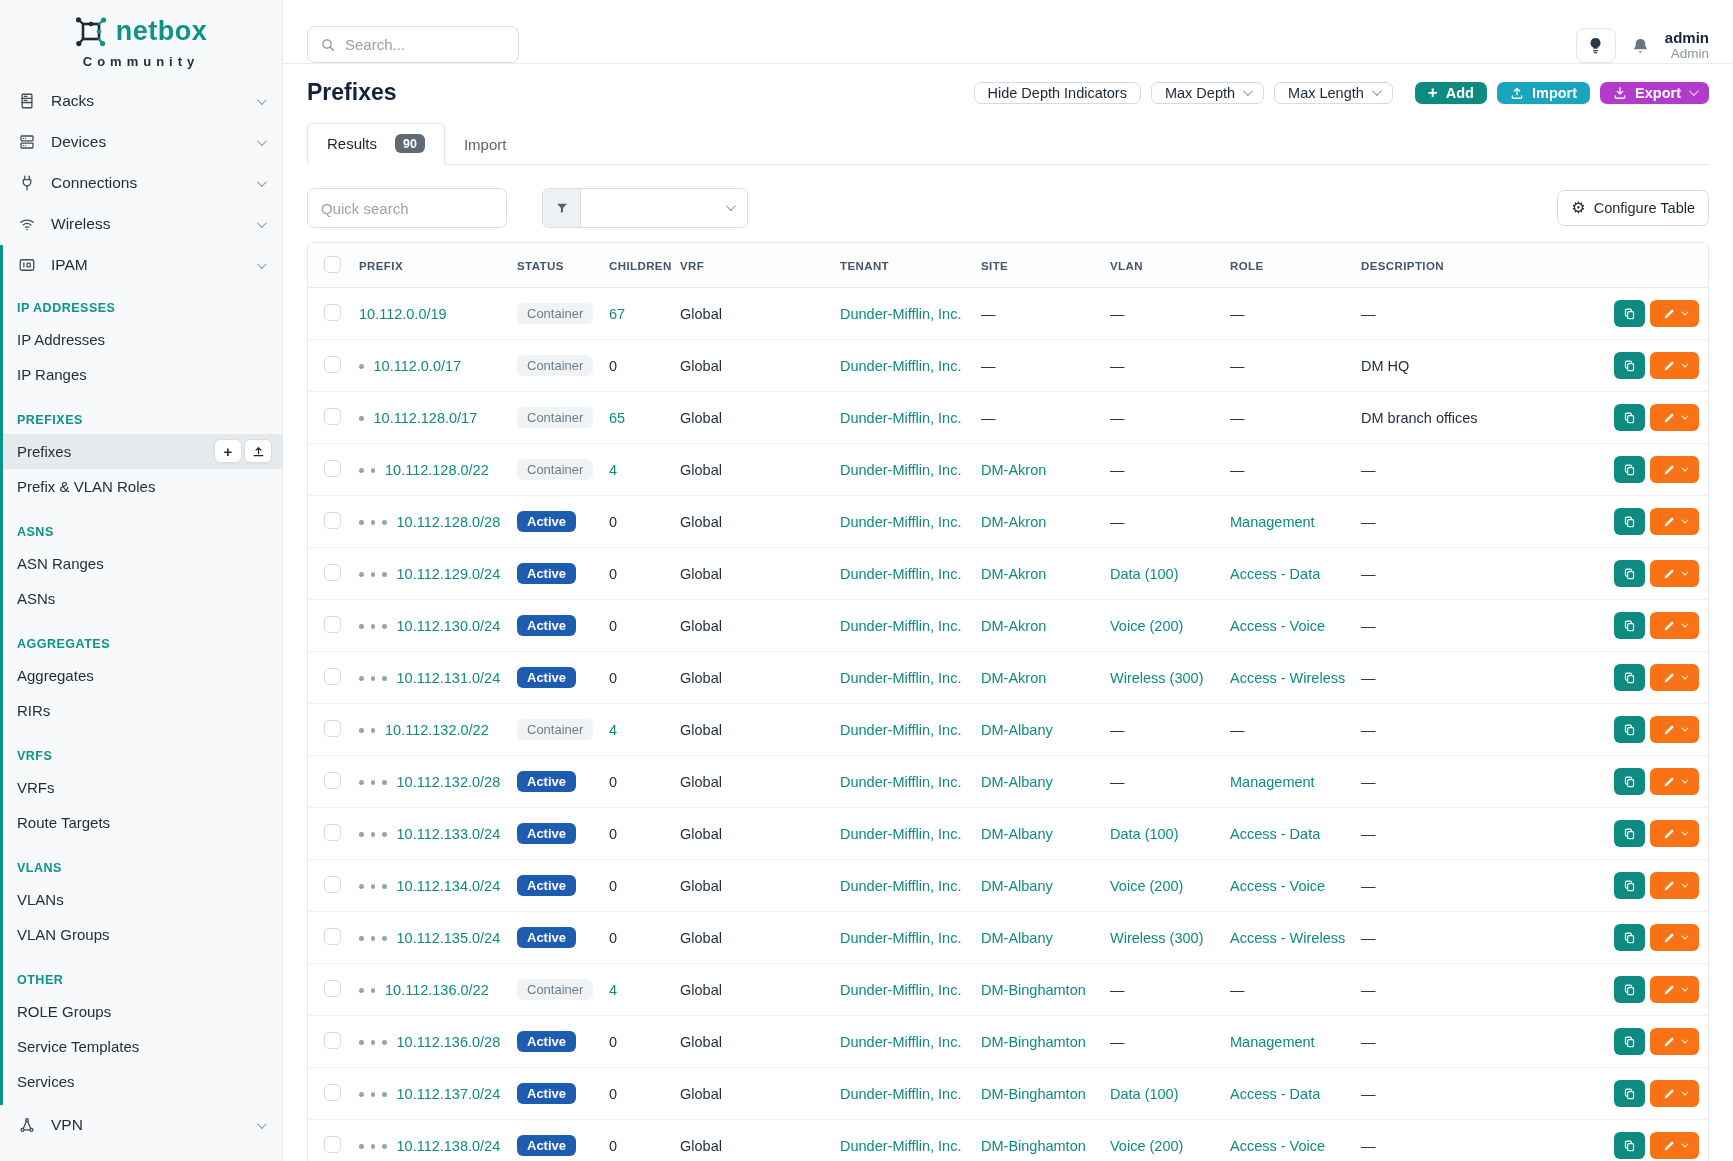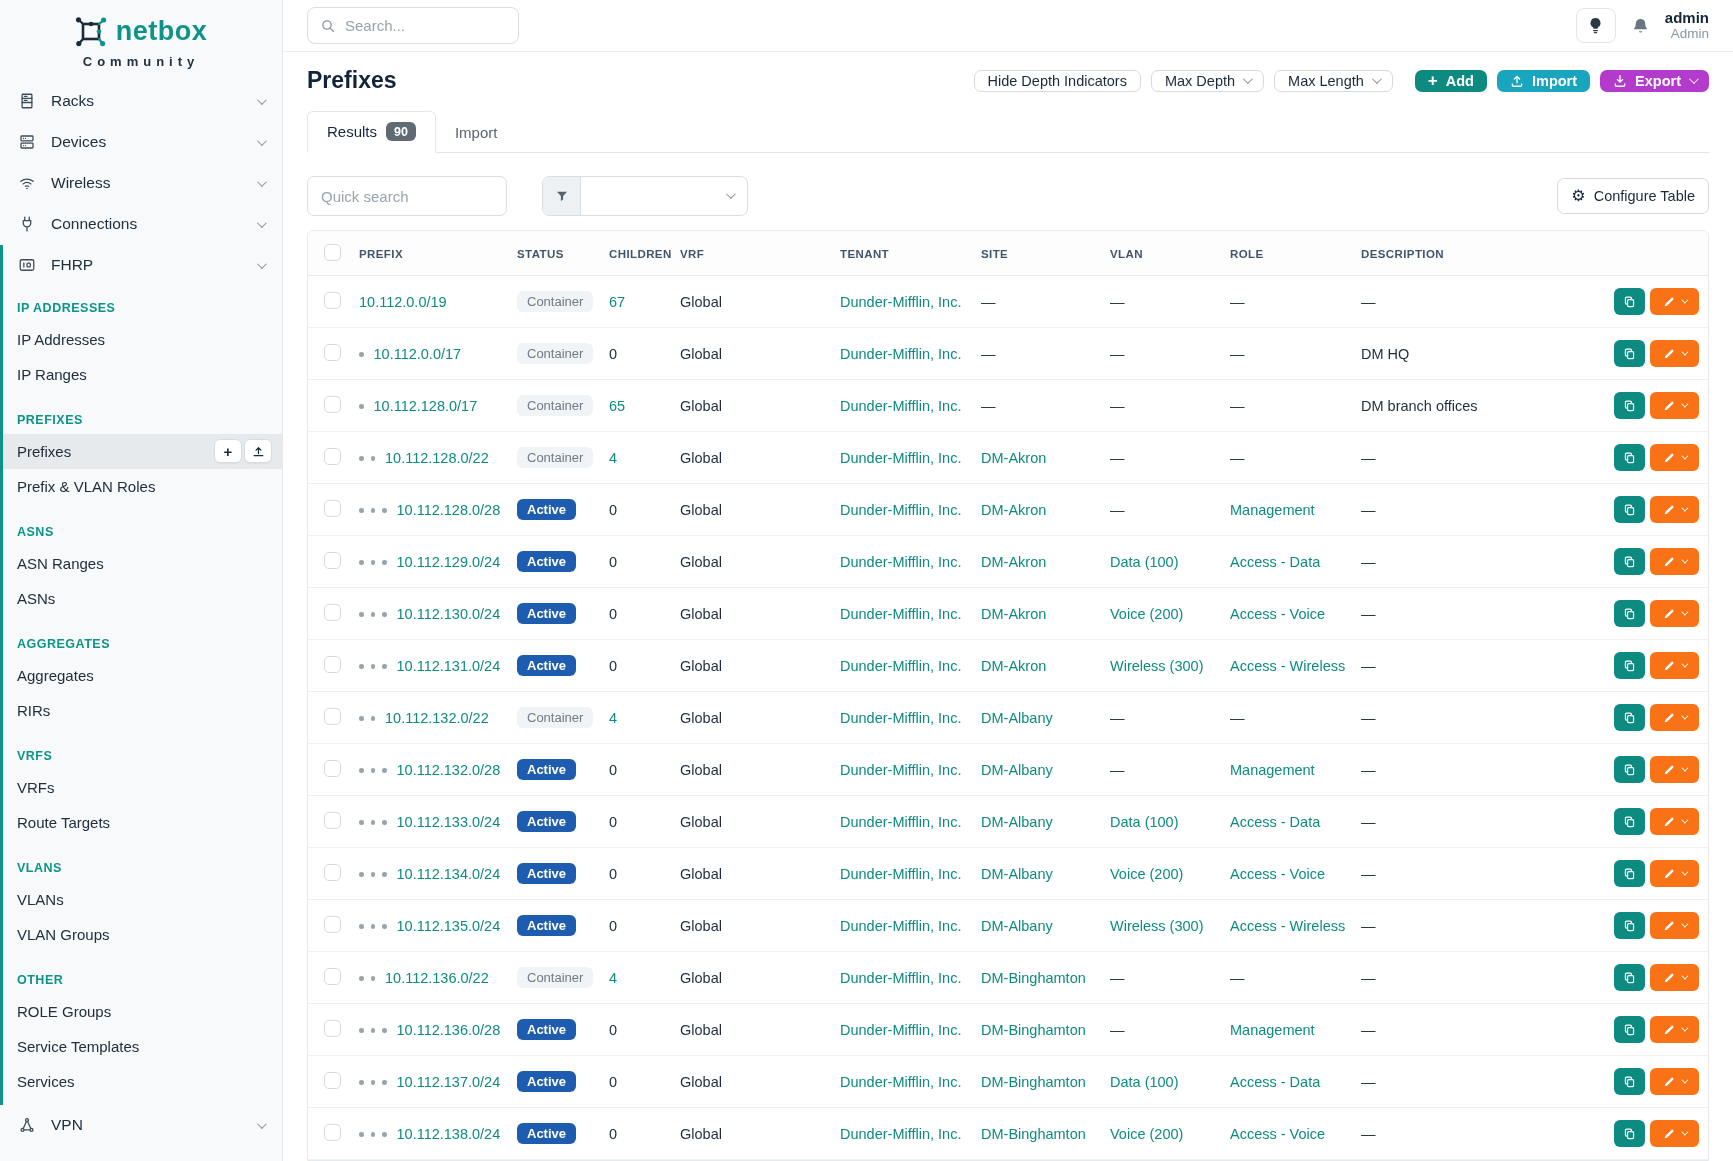--- a/index.html
+++ b/index.html
@@ -29,21 +29,21 @@
   .side-heading{padding:15px 17px 7px; font-size:12.5px; font-weight:700; letter-spacing:.04em; color:var(--accent);}
   .side-item{height:35px; display:flex; align-items:center; padding:0 10px 0 17px; font-size:15px; color:var(--ink2); cursor:pointer;}
   .side-item.active{background:#e7eaed;}
   .side-item .slabel{flex:1;}
   .mini-btns{display:flex; gap:2px;}
   .mini-btn{width:28px; height:24px; background:#fff; border:1px solid #d8dce1; border-radius:6px; display:flex; align-items:center; justify-content:center; color:#1c2b3a; font-size:15px; font-weight:700; cursor:pointer; box-shadow:0 1px 1px rgba(0,0,0,.04);}
   .group-gap{height:6px;}
 
   
   .main{flex:1; display:flex; flex-direction:column; overflow:hidden;}
-  .topbar{height:52px; flex-shrink:0; display:flex; align-items:center; padding:0 24px; border-bottom:1px solid #ebeef1; background:#fff;}
+  .topbar{height:64px; flex-shrink:0; display:flex; align-items:flex-end; padding:0 24px; border-bottom:1px solid #ebeef1; background:#fff;}
   .searchbox{width:212px; height:37px; border:1px solid #d9dee3; border-radius:8px; display:flex; align-items:center; gap:9px; padding:0 12px; color:#919ba6;}
   .searchbox input{border:none; outline:none; width:100%; font-size:15px; font-family:inherit; color:#33404d;}
   .searchbox input::placeholder{color:#98a2ac;}
   .top-right{margin-left:auto; display:flex; align-items:center; gap:15px;}
   .bulb-btn{width:40px; height:35px; border:1px solid #e3e7ea; border-radius:8px; background:#fff; display:flex; align-items:center; justify-content:center; color:#2b3845; cursor:pointer;}
   .bell{color:#6b7683; cursor:pointer;}
   .userblock{text-align:right; line-height:1.18; cursor:pointer;}
   .username{font-size:15px; font-weight:700; color:#15263a;}
   .userrole{font-size:13.5px; color:#8a95a0;}
 
@@ -55,21 +55,21 @@
   .btn-outline{background:#fff; border:1px solid #d5dade; color:#1b2a3a;}
   .btn-solid{border:none; color:#fff;}
   .btn-add{background:var(--teal); margin-left:12px; font-weight:600;}
   .btn-import{background:var(--cyan); font-weight:600;}
   .btn-export{background:var(--purple); font-weight:600;}
   .btn .caret{border-color:#8b949d;}
   .btn-solid .caret{border-color:#fff; opacity:.85;}
   .plus-glyph{font-size:17px; font-weight:700; line-height:1;}
 
   .tabs{display:flex; align-items:flex-end; margin-top:17px; border-bottom:1px solid #e3e7ea; padding-left:0;}
-  .tab{padding:10px 19px 11px; font-size:15px; color:#5b6570; cursor:pointer; display:flex; align-items:center; gap:9px;}
+  .tab{padding:10px 19px 11px; font-size:15px; color:#5b6570; cursor:pointer; display:flex; align-items:center; gap:18px;}
   .tab.active{background:#fff; border:1px solid #e3e7ea; border-bottom:1px solid #fff; border-radius:6px 6px 0 0; margin-bottom:-1px; color:#16253a;}
   .tab-badge{background:#5f6a75; color:#fff; font-size:12.5px; font-weight:600; border-radius:6px; padding:2.5px 8px;}
 
   .controls{display:flex; align-items:center; margin-top:23px;}
   .quick-search{width:200px; height:40px; border:1px solid #d9dee3; border-radius:7px; padding:0 13px; font-size:15px; font-family:inherit; color:#33404d; outline:none;}
   .quick-search::placeholder{color:#9aa4ae;}
   .filter-group{margin-left:35px; display:flex; height:40px; border:1px solid #d9dee3; border-radius:7px; overflow:hidden; background:#fff;}
   .filter-addon{width:38px; background:#eef1f3; border-right:1px solid #d9dee3; display:flex; align-items:center; justify-content:center; color:#55606b; cursor:pointer;}
   .filter-select{width:166px; position:relative; cursor:pointer;}
   .filter-select .caret{position:absolute; right:14px; top:15px;}
@@ -142,48 +142,48 @@
             <path d="M7.3 7.2h.01M10 7.2h.01M7.3 16.8h.01M10 16.8h.01"></path>
           </svg>
         </span>
     <span class="nlabel">Devices</span>
     <span class="spacer"></span>
         <span class="caret"></span>
       </div>
       <div class="nav-item">
         <span class="nicon">
           <svg width="18" height="18" viewBox="0 0 24 24" fill="none" stroke="currentColor" stroke-width="1.7" stroke-linecap="round" stroke-linejoin="round">
+            <path d="M9 2.8v4.7M15 2.8v4.7M7 7.5h10v3.2a5 5 0 0 1-10 0zM12 15.7v5.5"></path>
+          </svg>
+        </span>
+    <span class="nlabel">Connections</span>
+    <span class="spacer"></span>
+        <span class="caret"></span>
+      </div>
+      <div class="nav-item">
+        <span class="nicon">
+          <svg width="18" height="18" viewBox="0 0 24 24" fill="none" stroke="currentColor" stroke-width="1.7" stroke-linecap="round" stroke-linejoin="round">
             <path d="M3.8 9.8a12.5 12.5 0 0 1 16.4 0M6.8 13.2a8.2 8.2 0 0 1 10.4 0M9.8 16.4a4.2 4.2 0 0 1 4.4 0"></path>
             <circle cx="12" cy="19.3" r="1.1" fill="currentColor" stroke="none"></circle>
           </svg>
         </span>
     <span class="nlabel">Wireless</span>
-    <span class="spacer"></span>
-        <span class="caret"></span>
-      </div>
-      <div class="nav-item">
-        <span class="nicon">
-          <svg width="18" height="18" viewBox="0 0 24 24" fill="none" stroke="currentColor" stroke-width="1.7" stroke-linecap="round" stroke-linejoin="round">
-            <path d="M9 2.8v4.7M15 2.8v4.7M7 7.5h10v3.2a5 5 0 0 1-10 0zM12 15.7v5.5"></path>
-          </svg>
-        </span>
-    <span class="nlabel">Connections</span>
     <span class="spacer"></span>
         <span class="caret"></span>
       </div>
       <div class="ipam-group">
         <div class="nav-item">
           <span class="nicon">
             <svg width="18" height="18" viewBox="0 0 24 24" fill="none" stroke="currentColor" stroke-width="1.7" stroke-linecap="round" stroke-linejoin="round">
               <rect x="3" y="5" width="18" height="14" rx="2"></rect>
               <path d="M7.8 9.5v5"></path>
               <rect x="12" y="9.5" width="4.4" height="5" rx="1.2"></rect>
             </svg>
           </span>
-    <span class="nlabel">FHRP</span>
+    <span class="nlabel">IPAM</span>
     <span class="spacer"></span>
           <span class="caret"></span>
         </div>
         <div class="side-heading">IP ADDRESSES</div>
         <div class="side-item">
           <span class="slabel">IP Addresses</span>
         </div>
         <div class="side-item">
           <span class="slabel">IP Ranges</span>
         </div>

